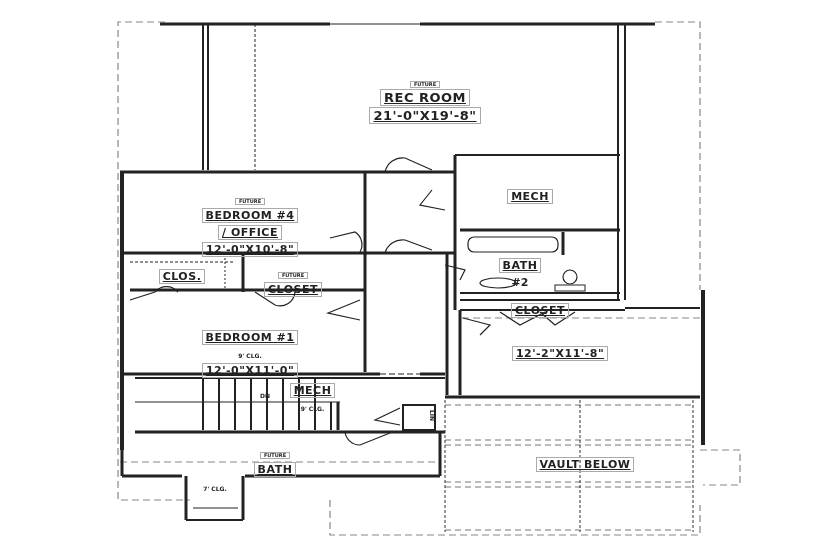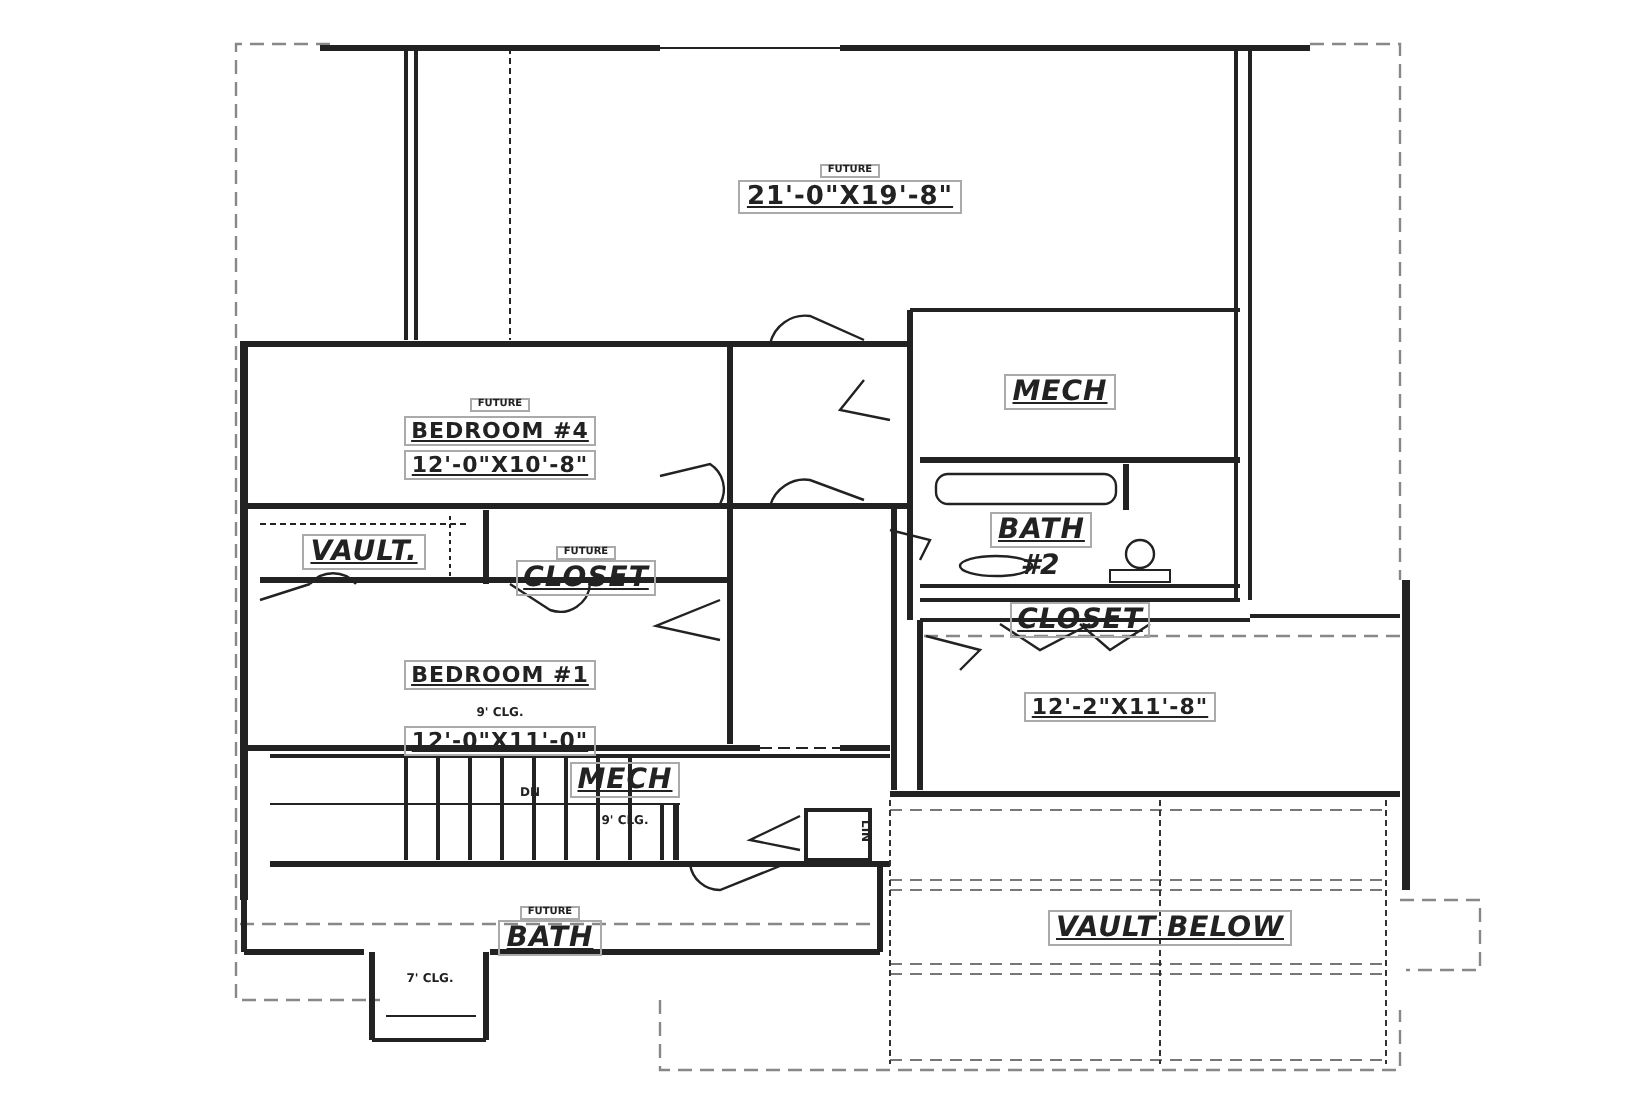--- a/index.html
+++ b/index.html
@@ -4,21 +4,21 @@
 <style>
   html,body{margin:0;padding:0;background:#ffffff;}
   body{width:825px;height:560px;position:relative;overflow:hidden;font-family:"DejaVu Sans",sans-serif;}
   svg{position:absolute;left:0;top:0;}
   .lbl{position:absolute;text-align:center;color:#222;font-family:"DejaVu Sans",sans-serif;font-weight:bold;line-height:1;white-space:nowrap;}
   .lbl .name{display:inline-block;border:1px solid #aaa;padding:1px 3px;text-decoration:underline;letter-spacing:0.5px;}
   .lbl .dim{display:inline-block;border:1px solid #aaa;padding:1px 3px;margin-top:1px;text-decoration:underline;letter-spacing:0.5px;}
   .lbl .tag{display:inline-block;border:1px solid #aaa;padding:0 3px;font-size:5px;}
   .big{font-size:13px;}
   .med{font-size:11px;}
-  .small{font-size:14px;font-style:italic;}
+  .small{font-size:11px;}
   .tiny{font-size:6px;}
 </style>
 </head>
 <body>
 
 <svg width="825" height="560" viewBox="0 0 825 560">
   <g fill="none" stroke="#888" stroke-width="1.2" stroke-dasharray="7,4">
     <polyline points="165,22 118,22 118,500 190,500"></polyline>
     <polyline points="655,22 700,22 700,290"></polyline>
     <polyline points="330,500 330,535 700,535 700,505"></polyline>
@@ -134,35 +134,37 @@
       <path d="M540,312 L555,325 L575,312"></path>
       <path d="M400,408 L375,420 L400,425"></path>
       <path d="M345,432 A15,15 0 0,0 360,445 L390,433"></path>
       <path d="M445,265 L465,270 L460,280"></path>
     </g>
   </g>
 </svg>
 
 <div class="lbl" style="left:340px;top:73px;width:170px;">
   <div><span class="tag">FUTURE</span></div>
+  <div><span class="name big">REC ROOM</span></div>
   <div><span class="dim big">21'-0"X19'-8"</span></div>
 </div>
 
 <div class="lbl" style="left:160px;top:190px;width:180px;">
   <div><span class="tag">FUTURE</span></div>
   <div><span class="name med">BEDROOM #4</span></div>
+  <div><span class="name med">/ OFFICE</span></div>
   <div><span class="dim med">12'-0"X10'-8"</span></div>
 </div>
 
 <div class="lbl" style="left:495px;top:187px;width:70px;">
   <span class="name small">MECH</span>
 </div>
 
 <div class="lbl" style="left:147px;top:267px;width:70px;">
-  <span class="name small">VAULT.</span>
+  <span class="name small">CLOS.</span>
 </div>
 
 <div class="lbl" style="left:248px;top:264px;width:90px;">
   <div><span class="tag">FUTURE</span></div>
   <div><span class="name small">CLOSET</span></div>
 </div>
 
 <div class="lbl" style="left:495px;top:256px;width:50px;">
   <div><span class="name small">BATH</span></div>
   <div><span class="small">#2</span></div>

